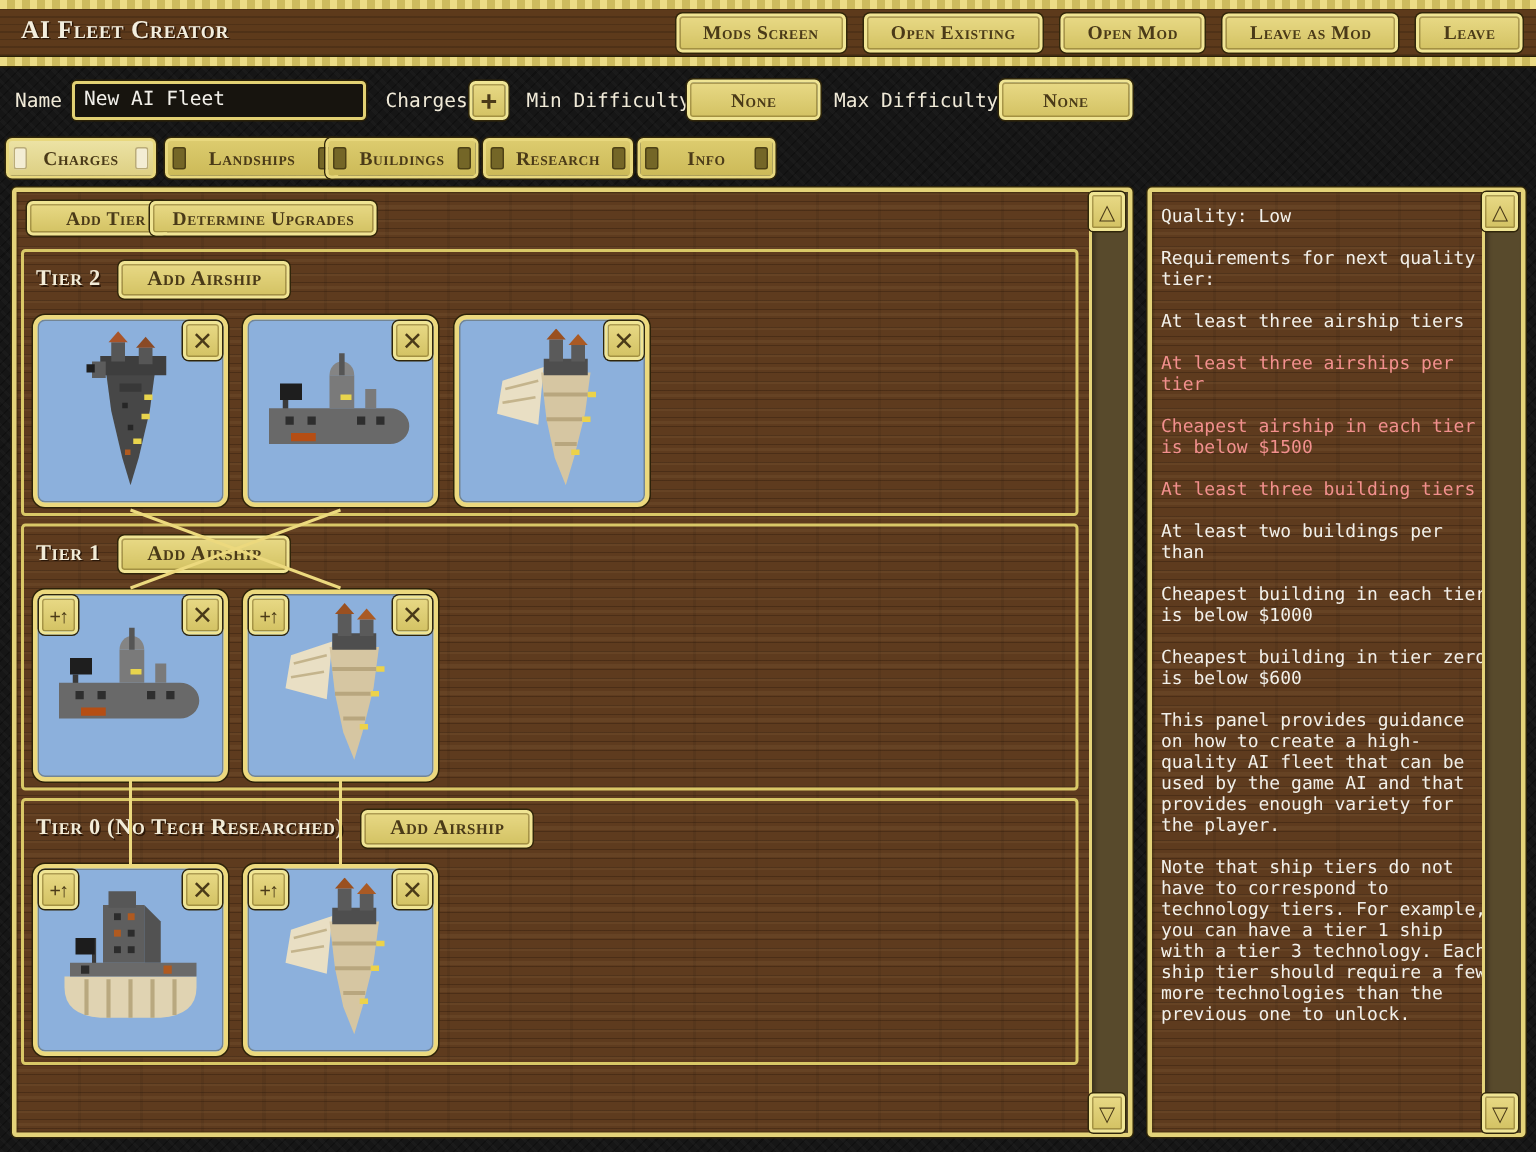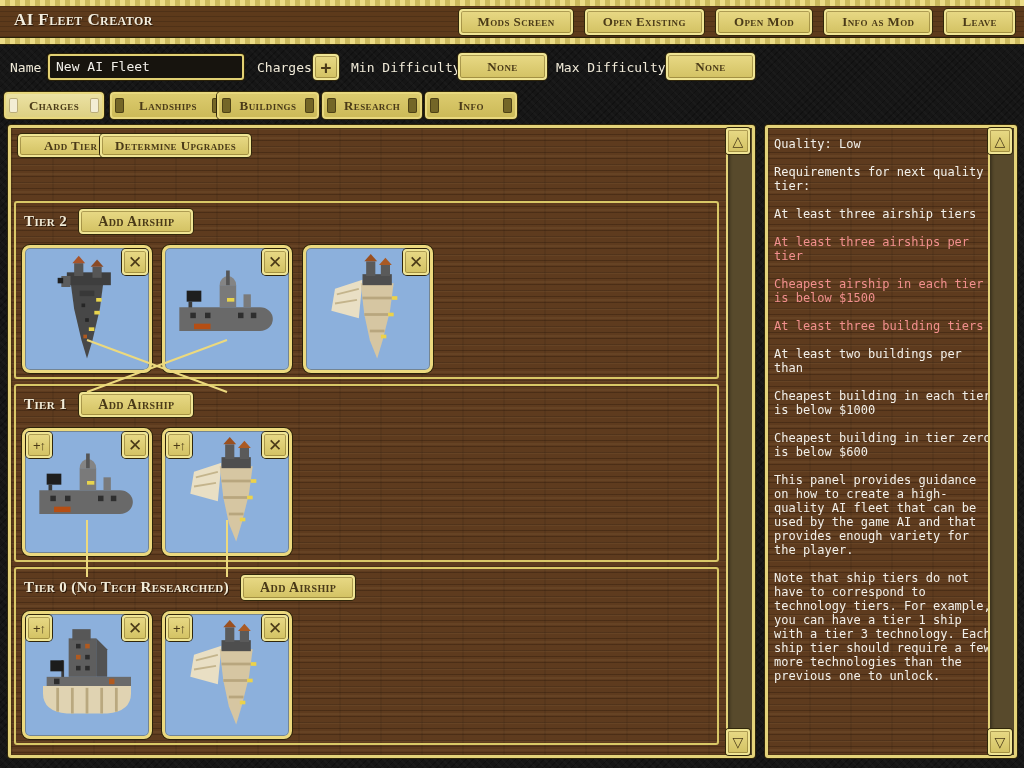--- a/index.html
+++ b/index.html
@@ -86,21 +86,21 @@
   .scroll-btn.up{top:0;}
   .scroll-btn.down{bottom:0;}
 
   
   .toolbar-btn{position:absolute;top:6px;height:23px;font-size:13px;padding:0 13px;z-index:4;}
   #btn-add-tier{left:7px;padding-left:24px;}
   #btn-determine{left:89px;}
 
   .tier{
     position:absolute;left:3px;width:705px;height:178px;box-sizing:border-box;
-    border:2px solid #d9c867;border-radius:3px;z-index:1;margin-top:35px;
+    border:2px solid #d9c867;border-radius:3px;z-index:1;
   }
   #tier-2{top:38px;} #tier-1{top:221px;} #tier-0{top:404px;}
   .tier-head{position:absolute;left:8px;top:6px;display:flex;align-items:center;gap:12px;z-index:4;}
   .tier-label{font-size:15px;color:#f2ecd8;text-shadow:1px 1px 0 #2a1708;white-space:nowrap;}
   .addship-btn{height:25px;font-size:14px;padding:0 17px;}
 
   .connectors{position:absolute;left:0;top:0;z-index:2;pointer-events:none;}
 
   .card{
     position:absolute;top:42px;width:130px;height:128px;box-sizing:border-box;
@@ -200,21 +200,21 @@
     </defs>
   </svg>
 
   <div class="trim" style="top:0"></div>
   <div class="header">
     <div class="title display">AI Fleet Creator</div>
     <div class="hbtns">
       <button class="gbtn display">Mods Screen</button>
       <button class="gbtn display">Open Existing</button>
       <button class="gbtn display">Open Mod</button>
-      <button class="gbtn display">Info as Mod</button>
+      <button class="gbtn display">Leave as Mod</button>
       <button class="gbtn display">Leave</button>
     </div>
   </div>
   <div class="trim" style="top:38px"></div>
 
   <span class="mlabel" style="left:10px;top:60px">Name</span>
   <div class="tinput"><span>New AI Fleet</span></div>
   <span class="mlabel" style="left:257px;top:60px">Charges</span>
   <button class="gbtn sqbtn" style="left:313px;top:54px">+</button>
   <span class="mlabel" style="left:351px;top:60px">Min Difficulty</span>

